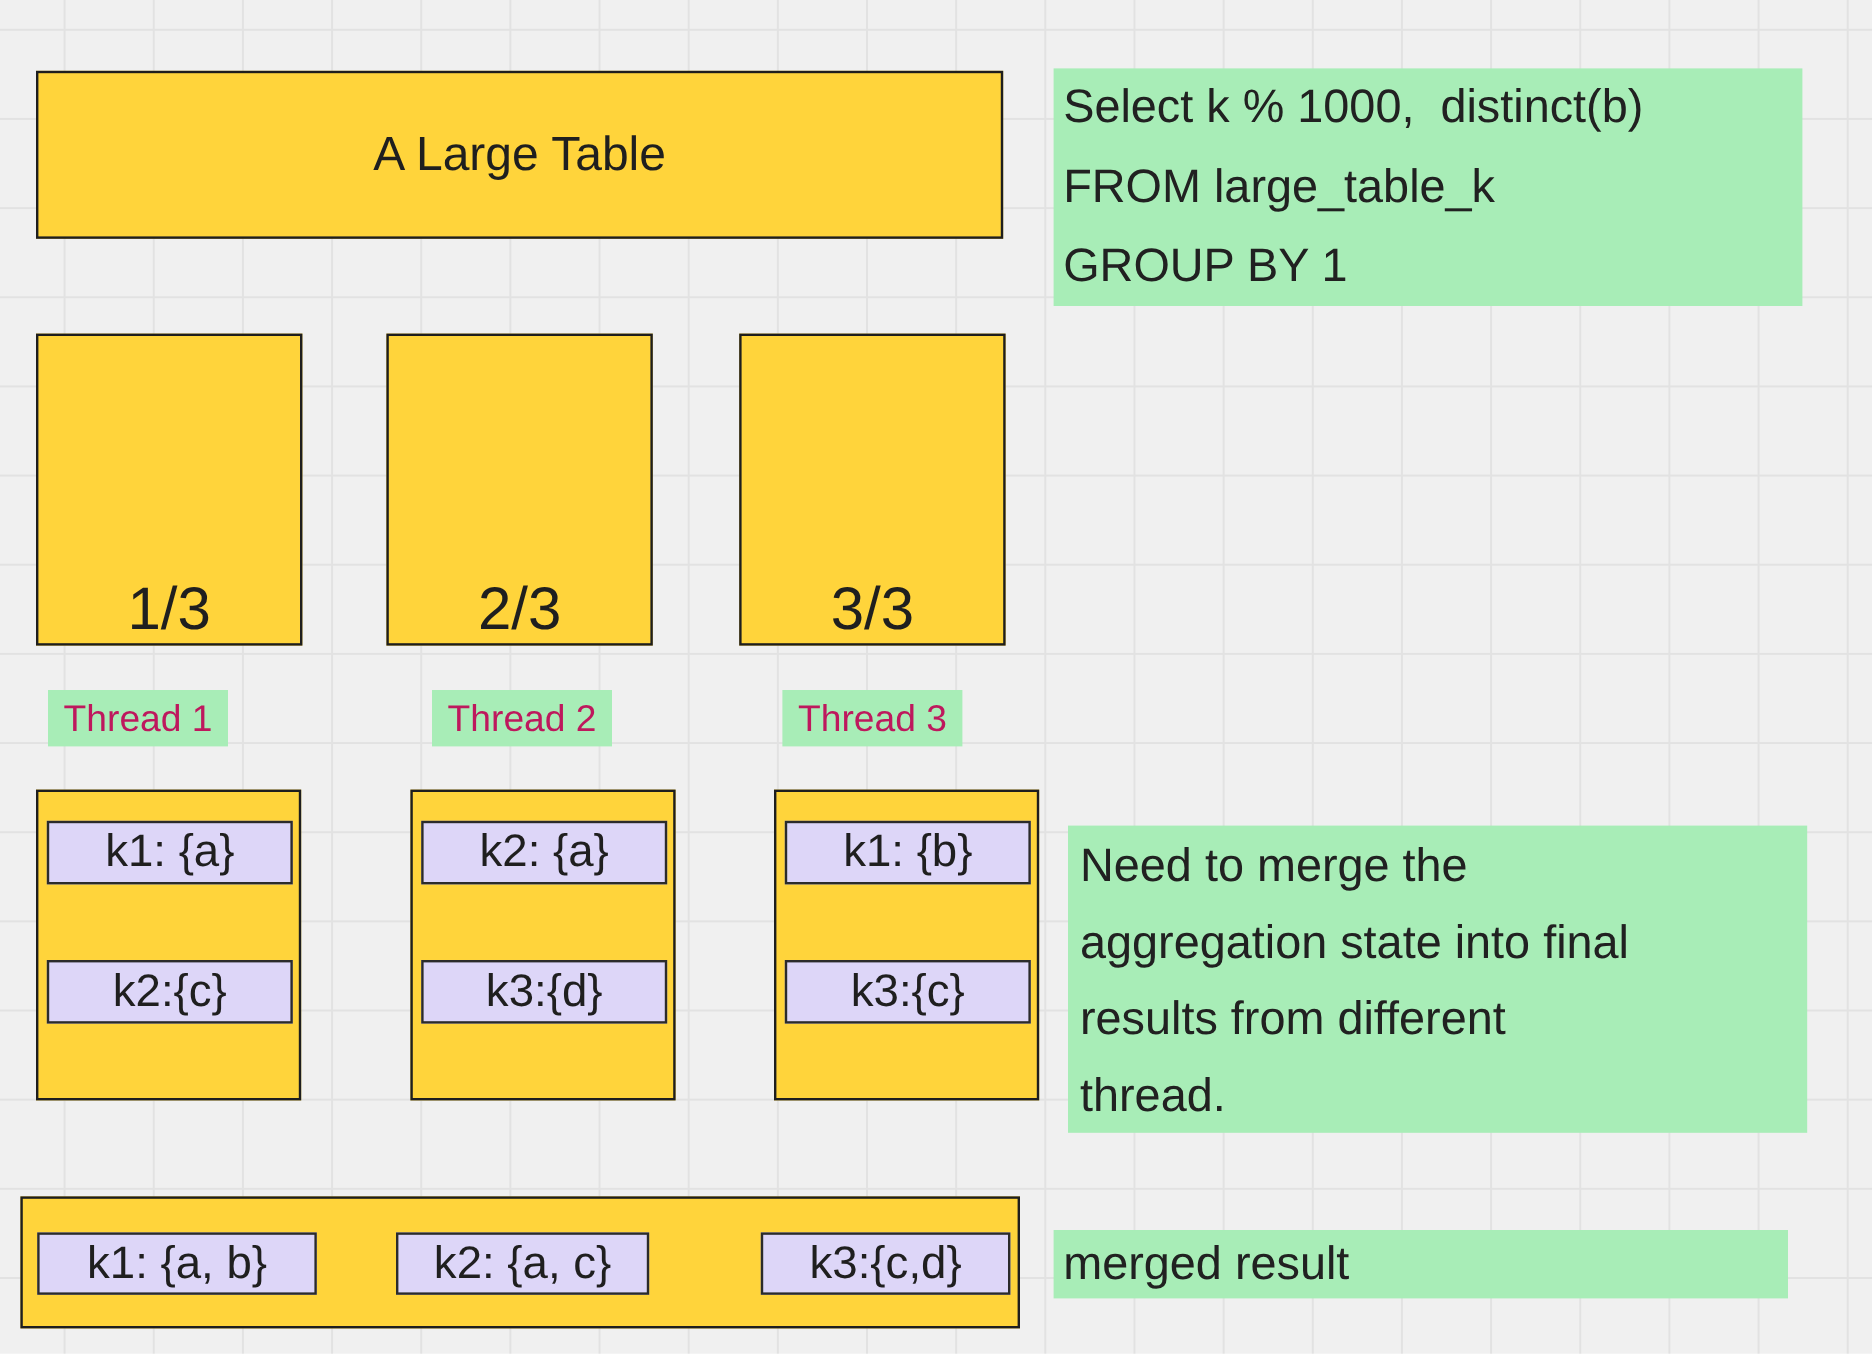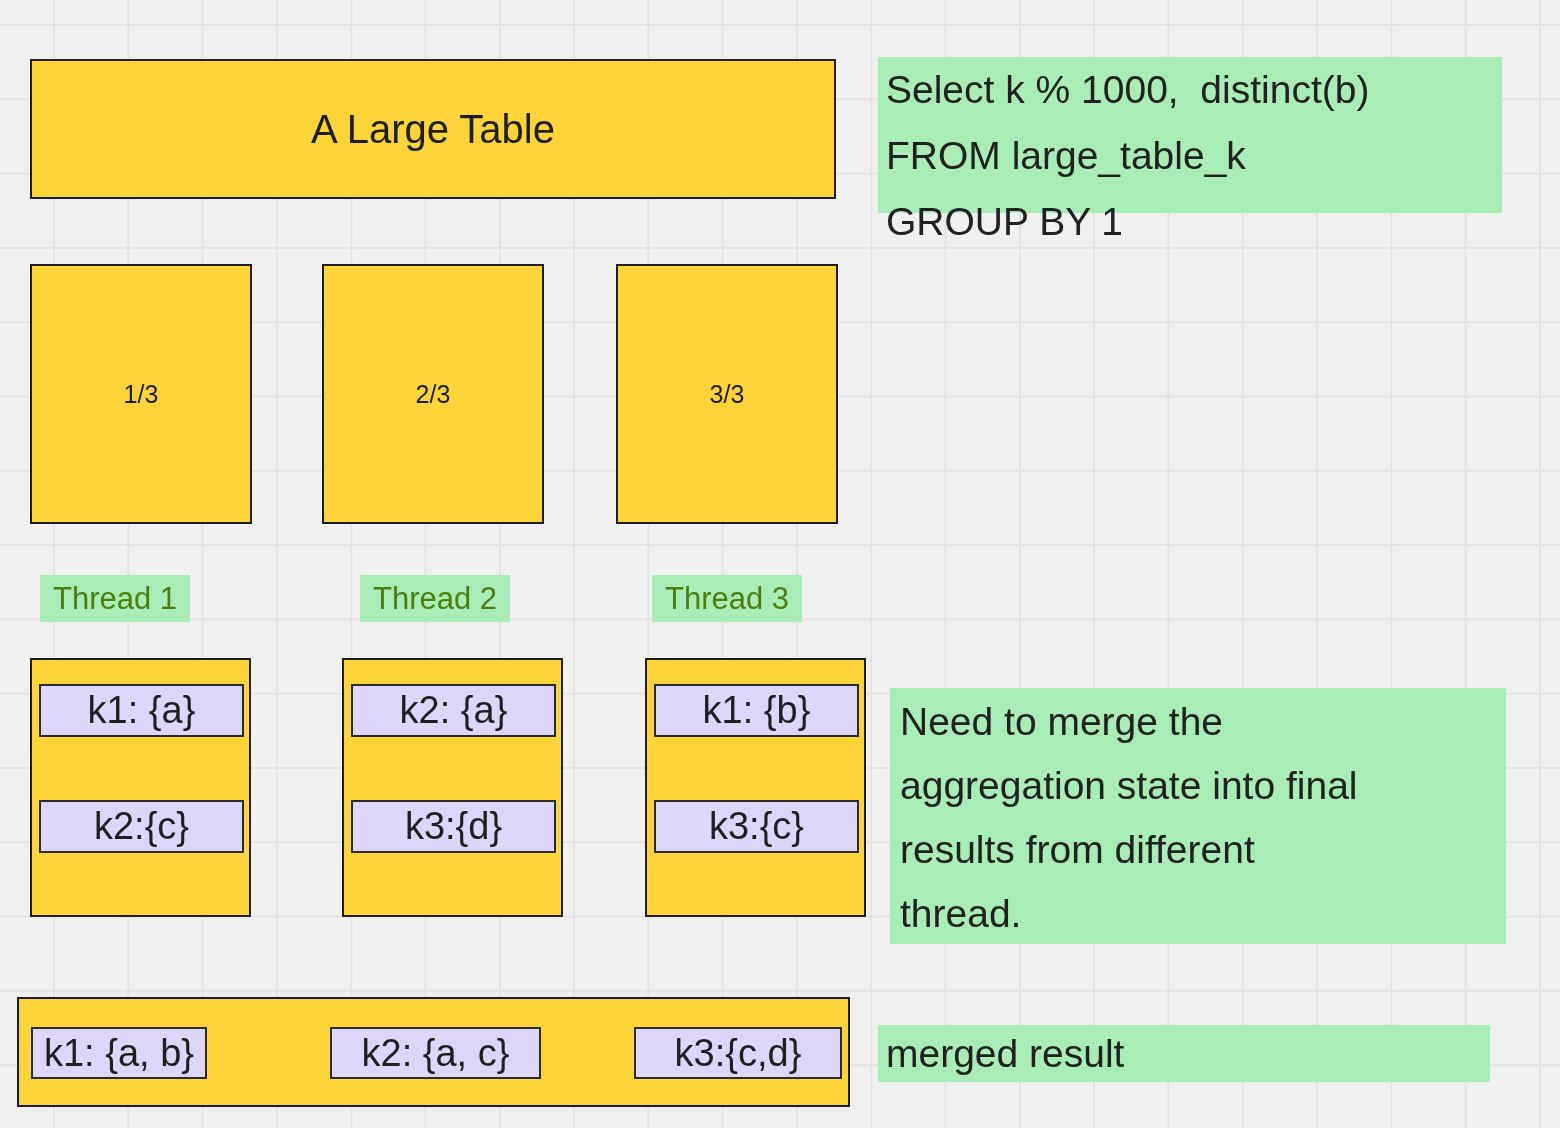--- a/index.html
+++ b/index.html
@@ -25,28 +25,28 @@
   }
   .note{
     position:absolute;
     background:#a8edb7;
     box-sizing:border-box;
     white-space:pre-wrap;
     color:#212121;
   }
   
   .box-source{left:30px;top:59px;width:806px;height:140px;font-size:40px;}
-  .query-note{left:878px;top:57px;width:624px;height:156px;font-size:39px;line-height:66px;padding:0 4px 0 8px;}
+  .query-note{left:878px;top:57px;width:624px;height:198px;font-size:39px;line-height:66px;padding:0 4px 0 8px;}
   
-  .partition{top:264px;width:222px;height:260px;font-size:25px;}
+  .partition{top:278px;width:222px;height:260px;font-size:50px;align-items:flex-end;}
   .p1{left:30px;} .p2{left:322px;} .p3{left:616px;}
   
   .thread-label{
     position:absolute;top:575px;height:47px;
-    background:#a8edb7;color:#4d7c0f;
+    background:#a8edb7;color:#be185d;
     font-size:31px;line-height:47px;padding:0 13px;
     box-sizing:border-box;white-space:nowrap;
   }
   .t1{left:40px;} .t2{left:360px;} .t3{left:652px;}
   
   .state-box{top:658px;width:221px;height:259px;}
   .s1{left:30px;text-align:right;} .s2{left:342px;} .s3{left:645px;}
   .kv{
     position:absolute;left:7px;width:205px;height:53px;
     background:#ddd6f8;border:2.5px solid #2b2b2b;
@@ -59,21 +59,21 @@
   .merge-note{left:890px;top:688px;width:616px;height:256px;font-size:39px;line-height:64px;padding:2px 4px 0 10px;}
   
   .merged-box{left:17px;top:997px;width:833px;height:110px;}
   .mkv{
     position:absolute;top:28px;height:52px;
     background:#ddd6f8;border:2.5px solid #2b2b2b;
     box-sizing:border-box;
     display:flex;align-items:center;justify-content:center;
     font-size:38px;
   }
-  .mkv1{left:12px;width:176px;}
+  .mkv1{left:12px;width:233px;}
   .mkv2{left:311px;width:211px;}
   .mkv3{left:615px;width:208px;}
   .merged-label{left:878px;top:1025px;width:612px;height:57px;font-size:39px;line-height:57px;padding:0 0 0 8px;}
 </style>
 </head>
 <body>
 
 <div class="canvas">
 
   <div class="shape box-source">

